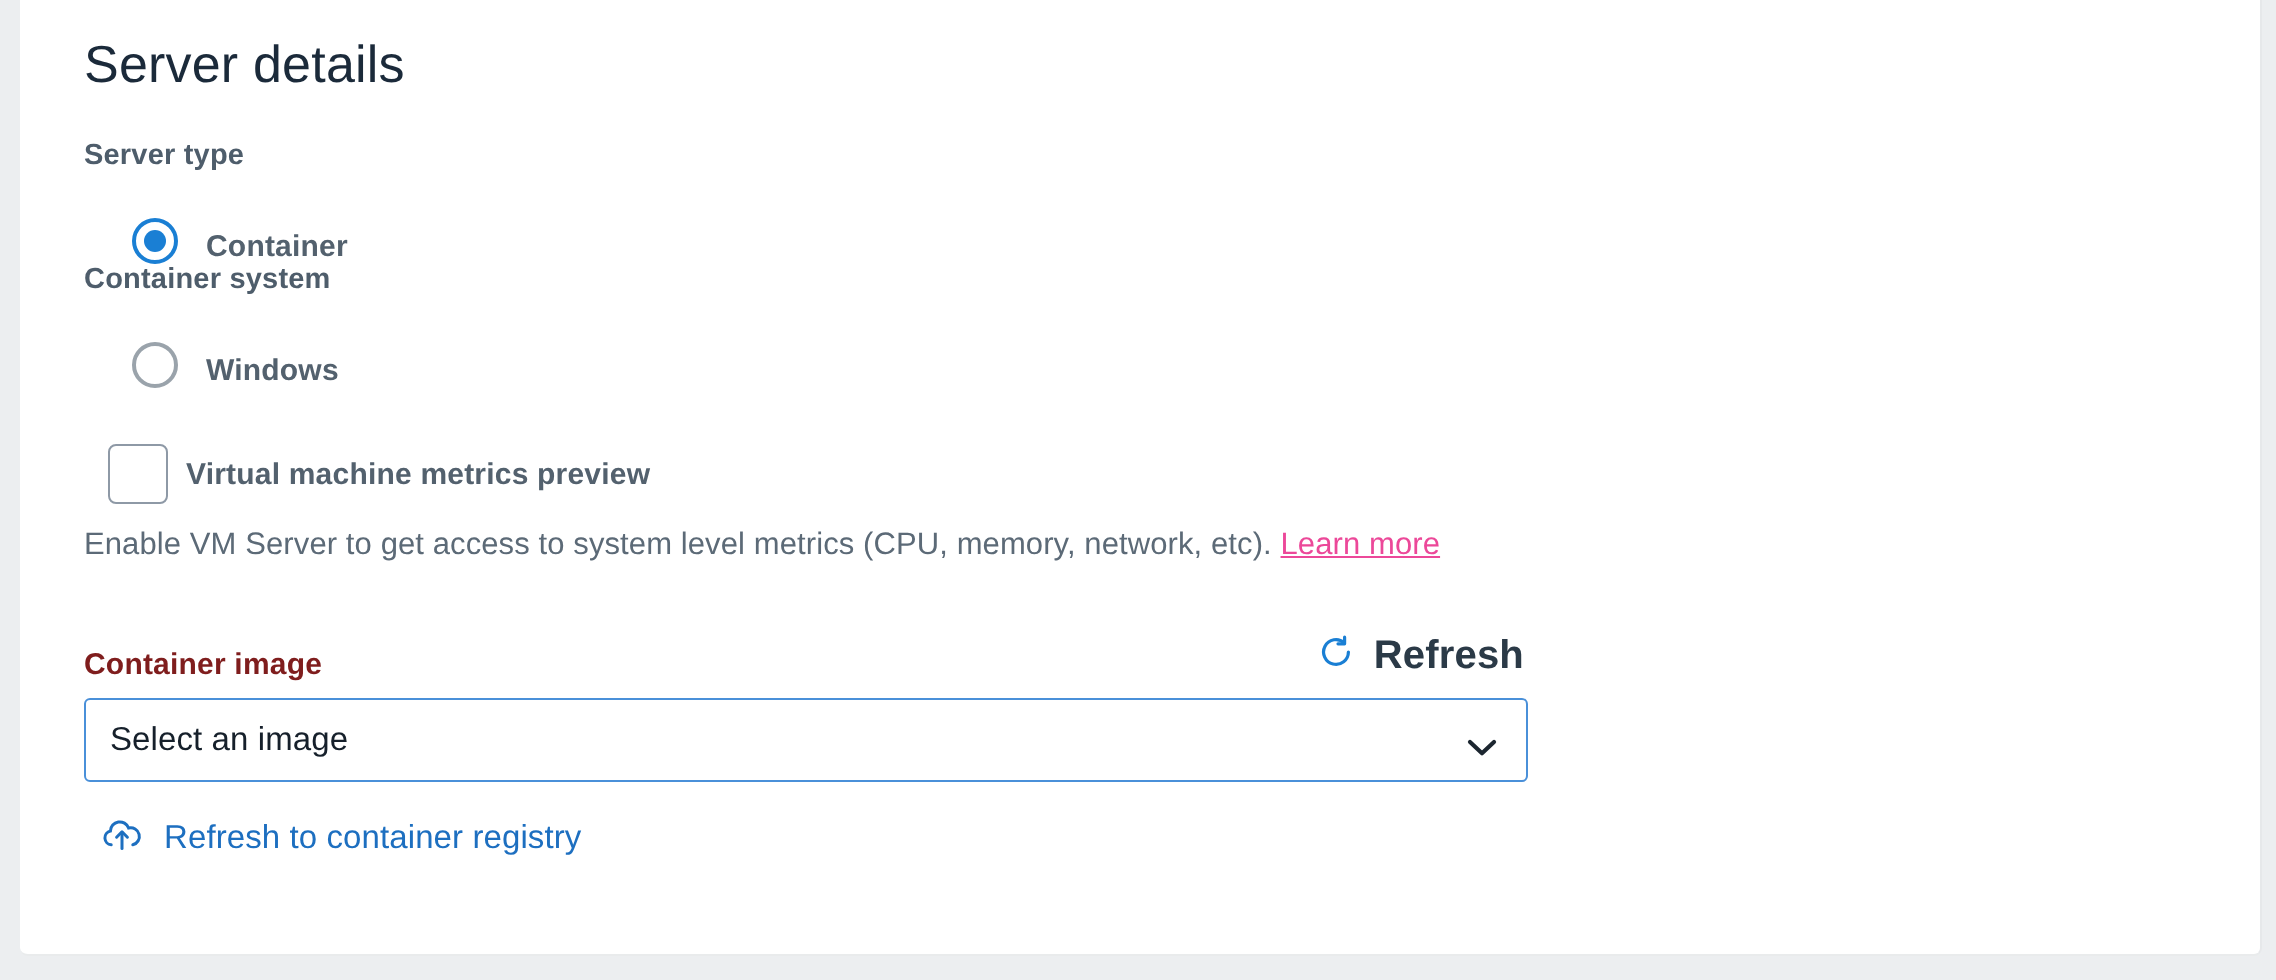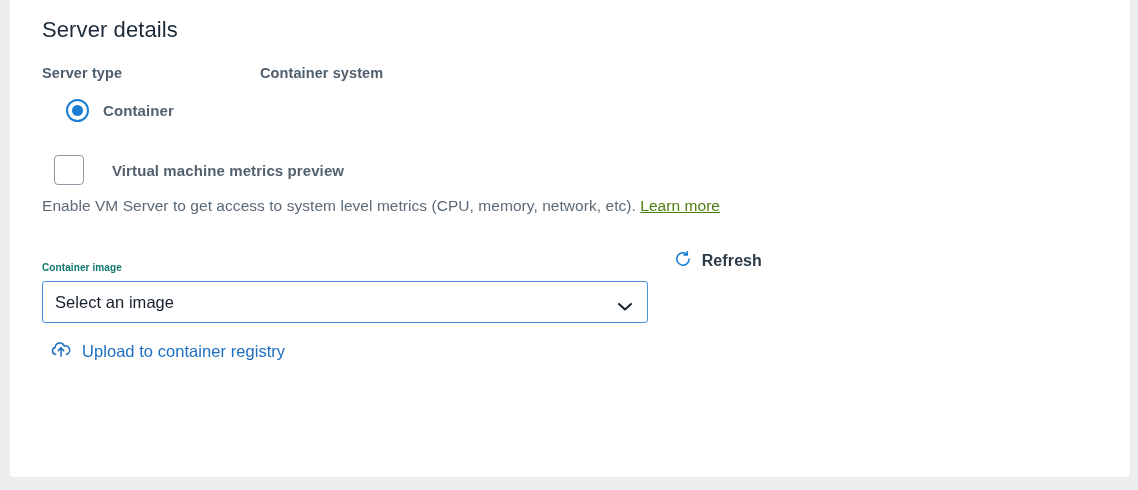--- a/index.html
+++ b/index.html
@@ -42,45 +42,46 @@
     position: absolute;
     left: 32px;
     top: 0;
     right: 0;
   }
 
   
   .page-title {
     margin: 0;
     padding-top: 17px;
-    font-size: 22px;
+    font-size: 26px;
     font-weight: 400;
     letter-spacing: 0.1px;
     color: #1b2a3a;
     line-height: 1.2;
   }
 
   
   .radio-groups {
     display: flex;
     margin-top: 22px;
+    flex-direction: column;
   }
   .radio-group:first-child { width: 218px; }
 
   .group-label {
     font-size: 14.5px;
     font-weight: bold;
     color: #4e5d6b;
     letter-spacing: 0.1px;
     margin-bottom: 12px;
   }
 
   .radio-row {
     display: flex;
-    align-items: center;
+    align-items: flex-end;
     height: 34px;
     padding-left: 24px;
   }
 
   .radio {
     width: 23px;
     height: 23px;
     border-radius: 50%;
     box-sizing: border-box;
     border: 2px solid #9aa3ab;
@@ -121,70 +122,70 @@
   .checkbox {
     width: 30px;
     height: 30px;
     box-sizing: border-box;
     border: 1px solid #8e99a6;
     border-radius: 4px;
     background: #ffffff;
     flex: none;
   }
   .check-text {
-    margin-left: 28px;
+    margin-left: 9px;
     font-size: 15px;
     font-weight: bold;
     color: #53616e;
     letter-spacing: 0.1px;
   }
 
   .description {
     margin-top: 12px;
     font-size: 15.5px;
     color: #5c6a77;
     letter-spacing: 0.05px;
   }
   .description .link {
-    color: #4d7c0f;
+    color: #ec4899;
     text-decoration: underline;
     cursor: pointer;
   }
 
   
   .image-head {
     display: flex;
     align-items: flex-end;
     margin-top: 34px;
     width: 730px;
   }
   .field-label {
-    font-size: 10px;
-    font-weight: bold;
-    color: #0f766e;
+    font-size: 15px;
+    font-weight: bold;
+    color: #7f1d1d;
     letter-spacing: 0.1px;
   }
   .refresh {
     display: flex;
     align-items: center;
     margin-left: auto;
     margin-right: 10px;
     cursor: pointer;
   }
   .refresh-label {
     margin-left: 9px;
-    font-size: 16px;
+    font-size: 20px;
     font-weight: bold;
     color: #2b3a47;
     letter-spacing: 0.1px;
   }
 
   .select-wrap {
     position: relative;
-    width: 606px;
+    width: 722px;
     height: 42px;
     margin-top: 8px;
   }
   .select-box {
     position: absolute;
     inset: 0;
     border: 1px solid #4a90d9;
     border-radius: 3px;
     background: #ffffff;
     box-sizing: border-box;
@@ -238,20 +239,24 @@
           <div class="radio-row">
             <span class="radio checked"></span>
             <span class="radio-text">Container</span>
           </div>
 
         </div>
 
         <div class="radio-group">
           <div class="group-label">Container system</div>
 
+          <div class="radio-row">
+            <span class="radio"></span>
+            <span class="radio-text">Windows</span>
+          </div>
 
         </div>
 
       </div>
 
       <div class="check-row">
         <span class="checkbox"></span>
         <span class="check-text">Virtual machine metrics preview</span>
       </div>
 
@@ -286,18 +291,18 @@
       </div>
 
       <div class="upload">
         <span>
           <svg width="22" height="20" viewBox="0 0 22 20">
             <path d="M5.6 15.4 A3.5 3.5 0 0 1 5.2 8.5 A4.7 4.7 0 0 1 14.3 7.0 A3.9 3.9 0 0 1 16.4 15.4" fill="none" stroke="#1d6fc0" stroke-width="1.5" stroke-linecap="round"></path>
             <path d="M11 17.2 L11 9.2" fill="none" stroke="#1d6fc0" stroke-width="1.5" stroke-linecap="round"></path>
             <path d="M8.3 11.6 L11 8.9 L13.7 11.6" fill="none" stroke="#1d6fc0" stroke-width="1.5" stroke-linecap="round" stroke-linejoin="round"></path>
           </svg>
         </span>
-        <span class="upload-label">Upload to container registry</span>
+        <span class="upload-label">Refresh to container registry</span>
       </div>
 
     </div>
   </div>
 </div>
 
 </body></html>

